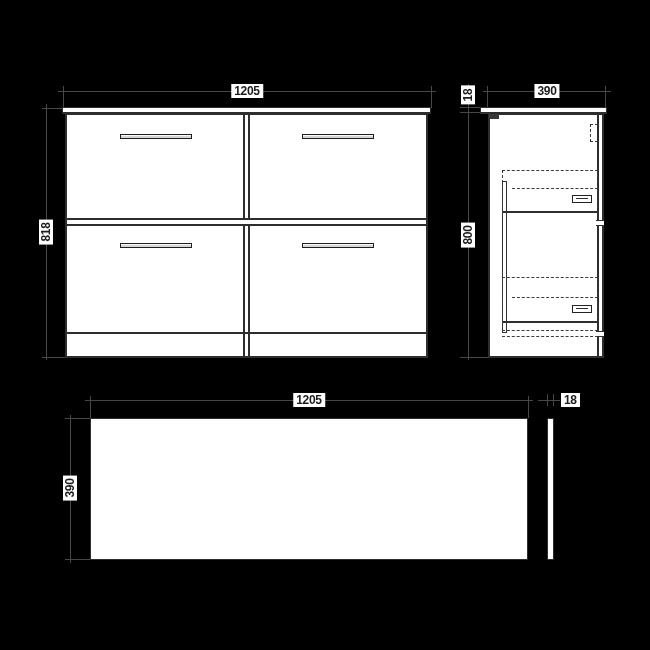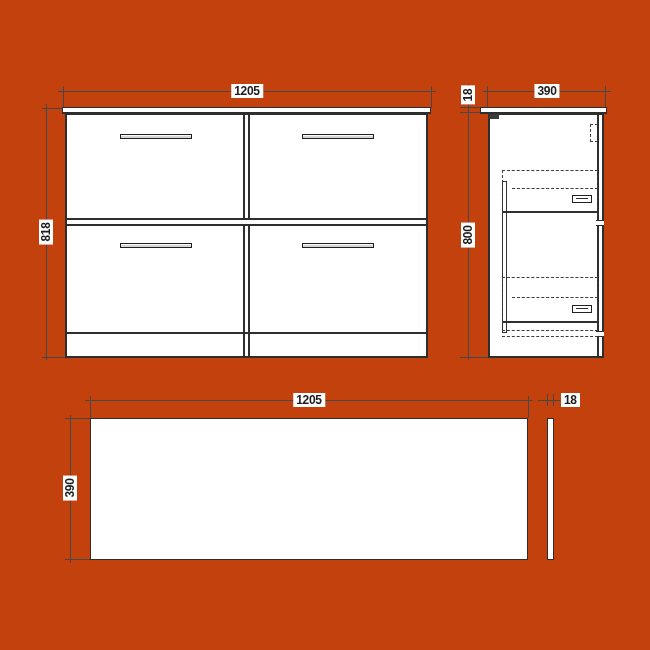--- a/index.html
+++ b/index.html
@@ -1,17 +1,17 @@
 <!DOCTYPE html>
 <html><head>
 <meta charset="utf-8">
 <style>
   html,body{margin:0;padding:0;}
   .canvas{
-    position:relative; width:650px; height:650px; background:#c2410c;
+    position:relative; width:650px; height:650px; background:#000000;
     font-family:"Liberation Sans", sans-serif; overflow:hidden;
   }
   
   .h{position:absolute;height:2px;background:#2e2e2e;}
   .v{position:absolute;width:2px;background:#2e2e2e;}
   .h.thin{height:1.5px;}
   .v.thin{width:1.5px;}
   
   .dim-h{position:absolute;height:1px;background:#474747;}
   .dim-v{position:absolute;width:1px;background:#474747;}

